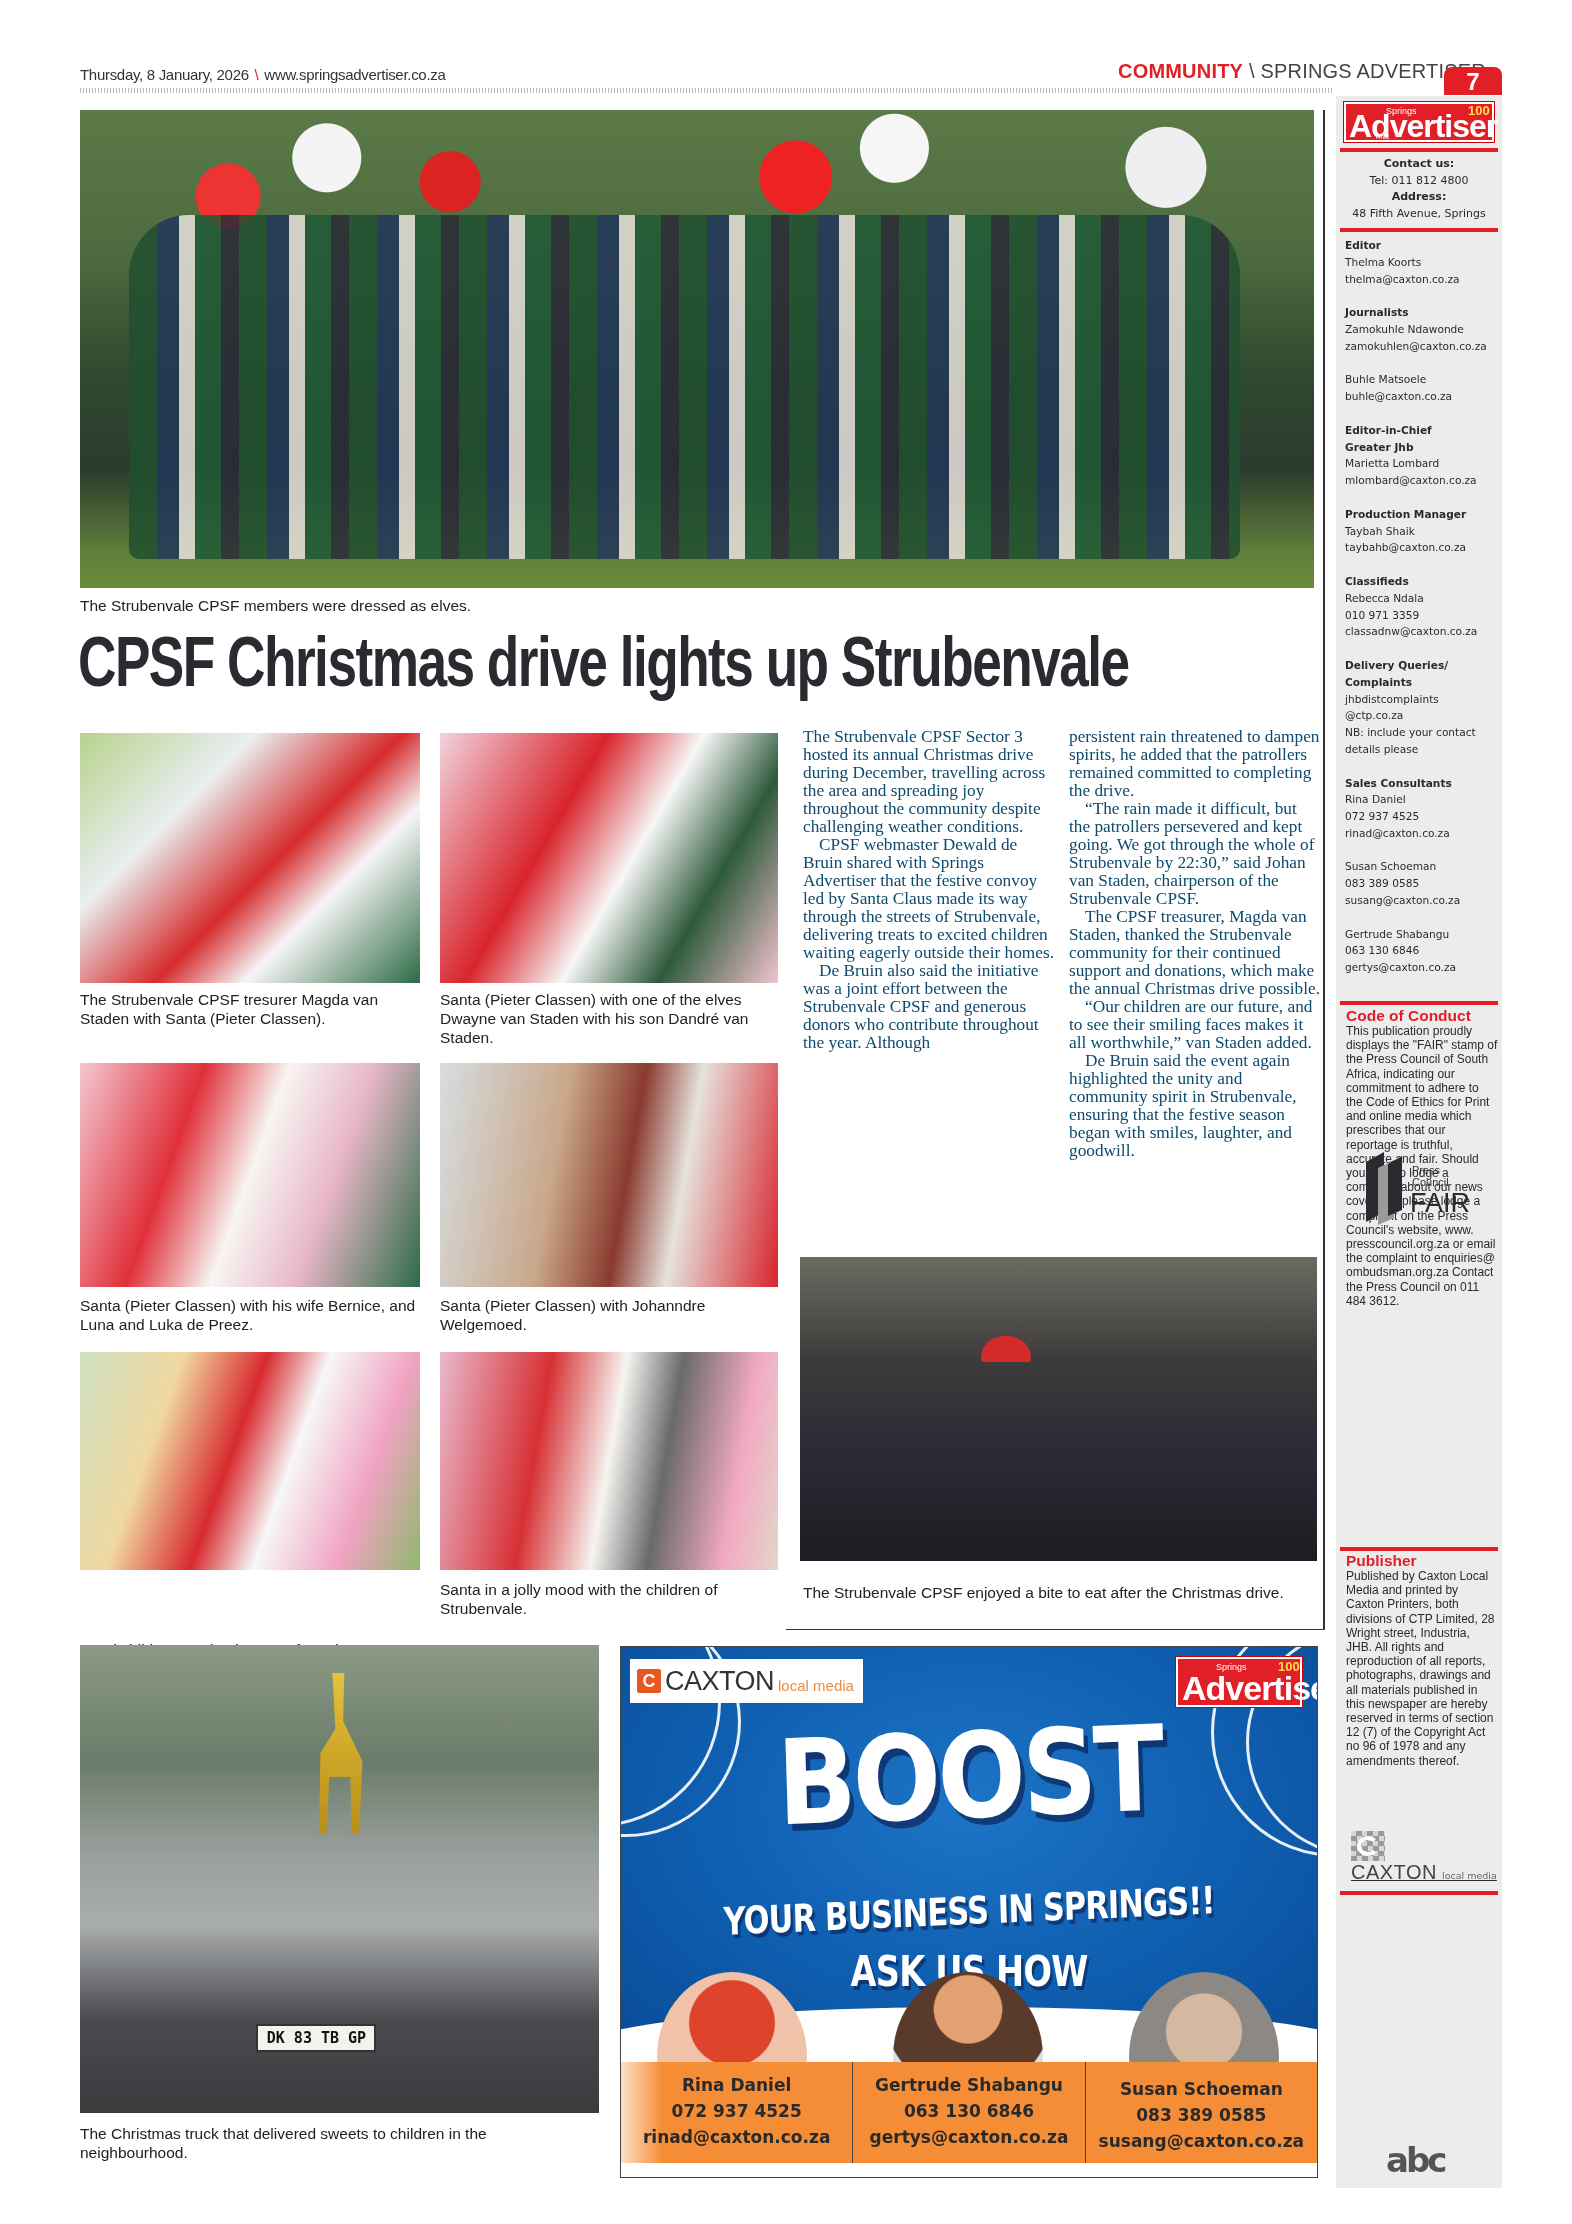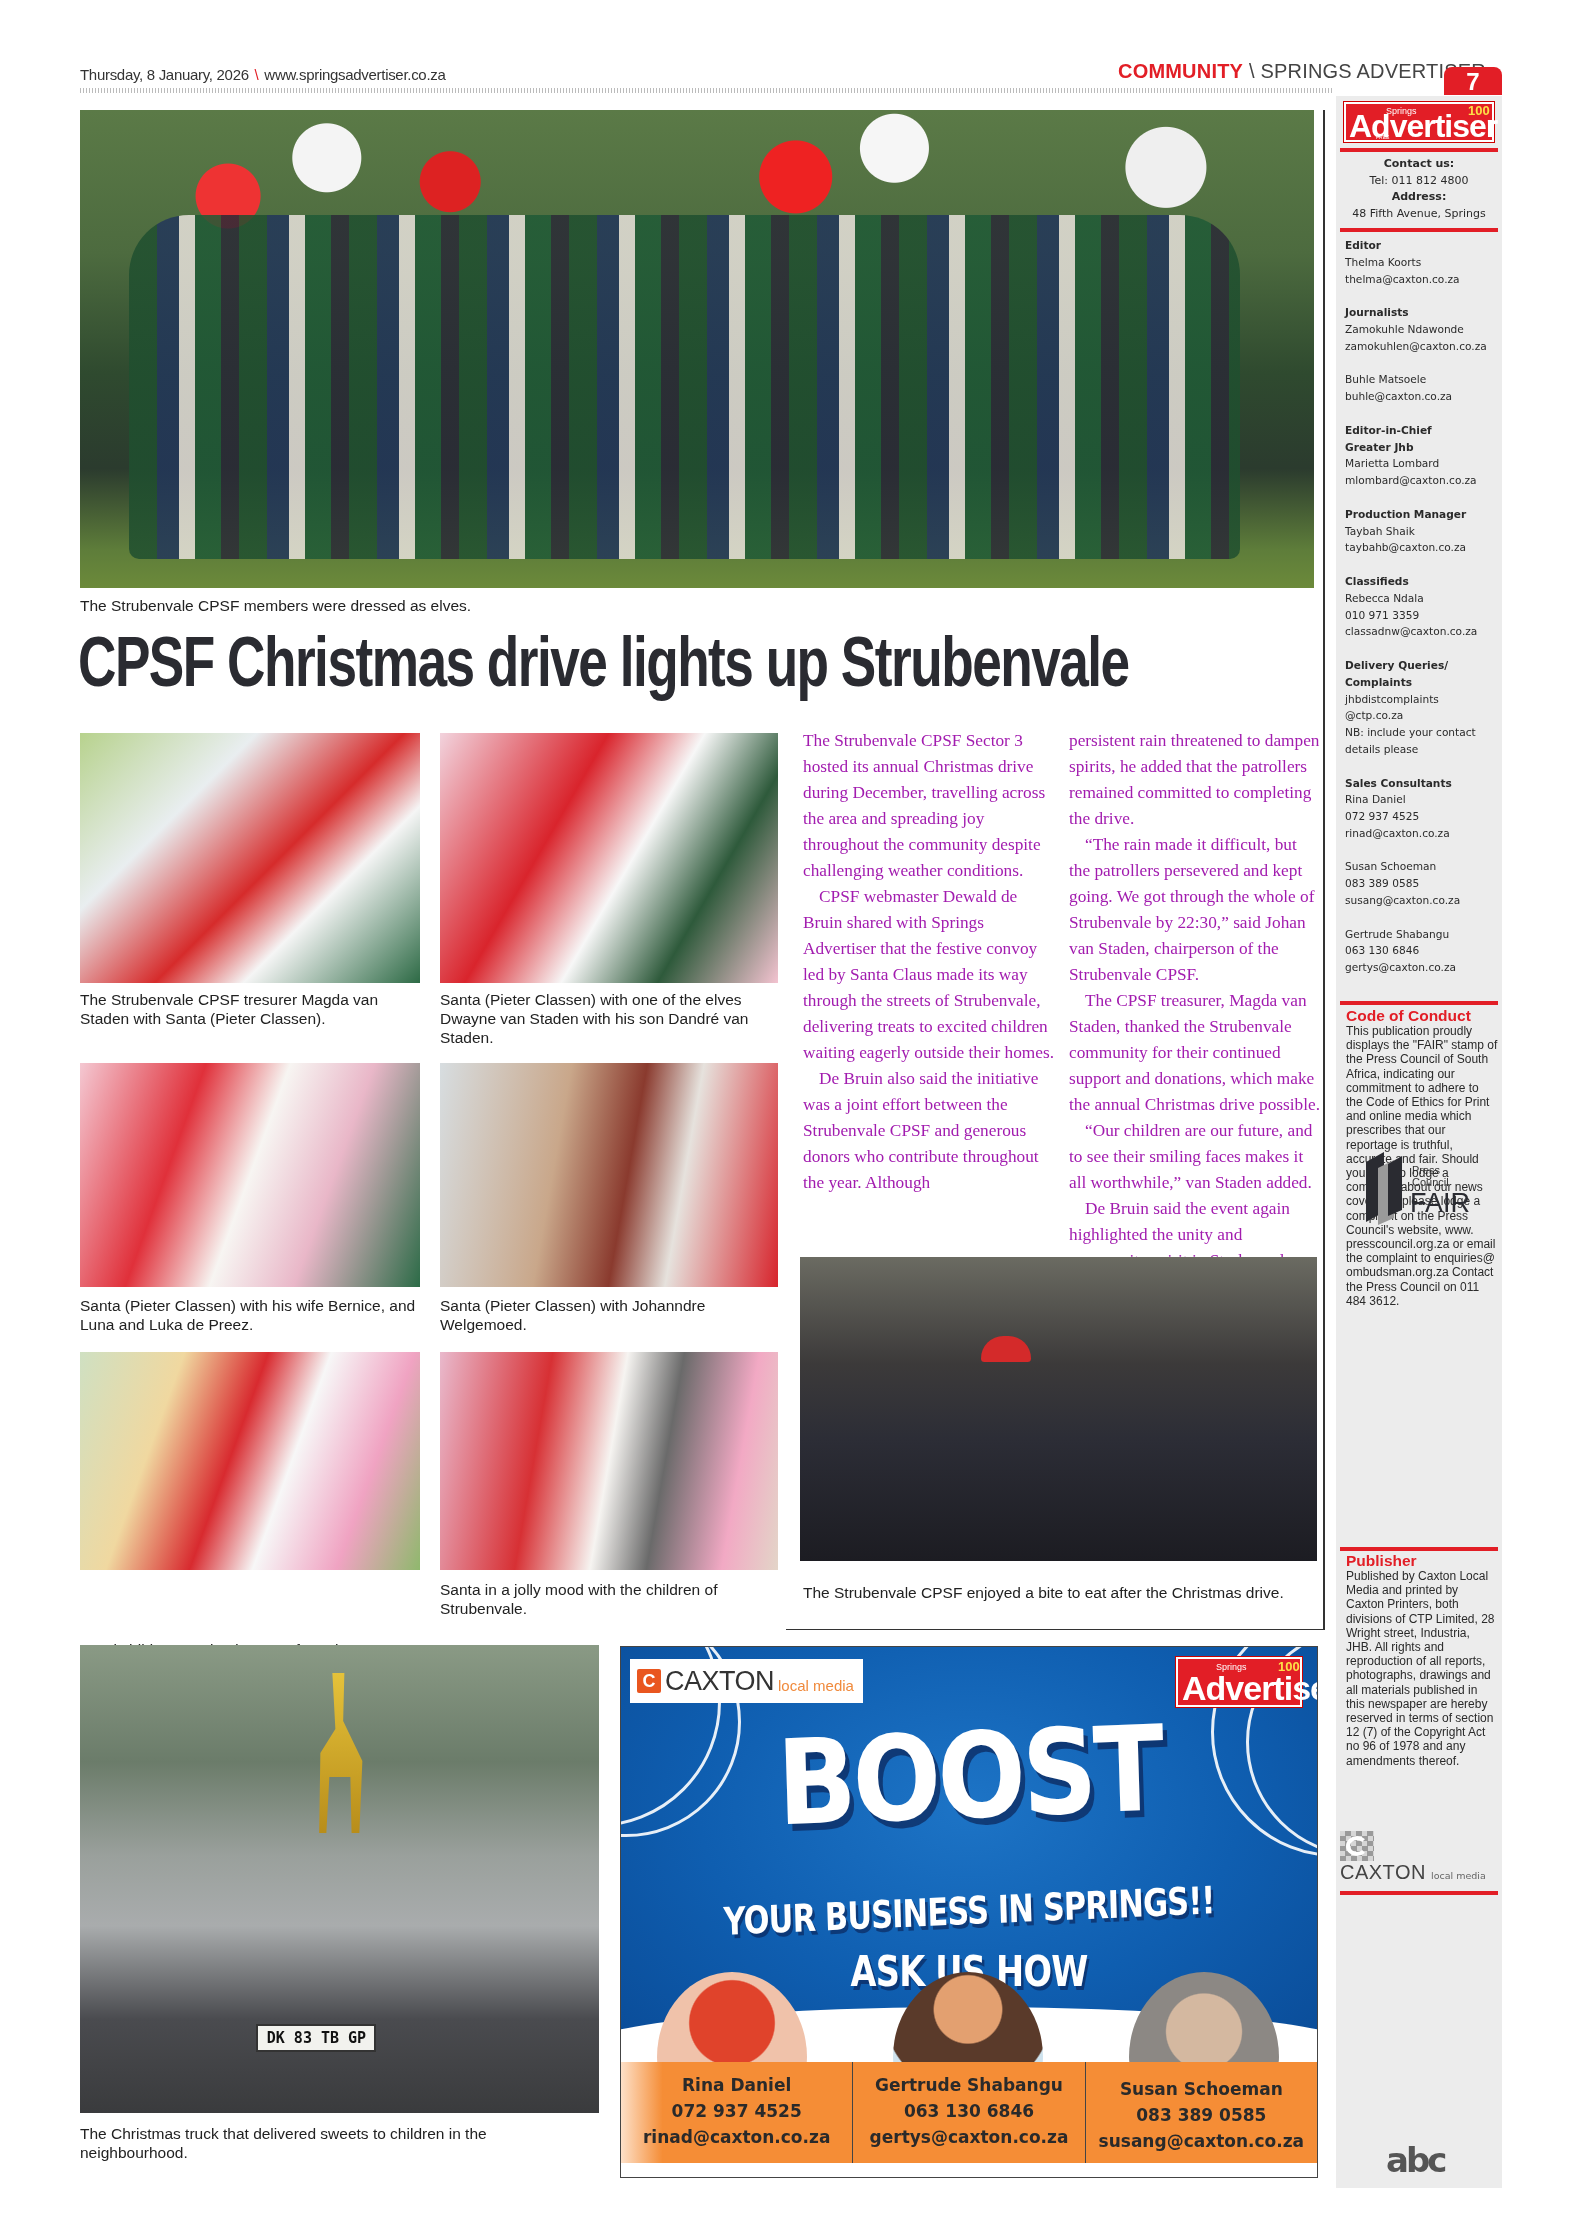--- a/index.html
+++ b/index.html
@@ -43,21 +43,21 @@
   .ph-truck .plate { position: absolute; left: 34%; top: 81%; width: 120px; height: 28px; background: #f2f2ee; border: 2px solid #333; font-family: "DejaVu Sans Mono", monospace; font-size: 15px; font-weight: bold; color: #111; text-align: center; line-height: 24px; }
 
   
   .cap { position: absolute; font-family: "Liberation Sans", sans-serif; font-size: 15.5px; line-height: 19px; color: #222; }
 
   
   .headline { position: absolute; left: 78px; top: 627px; font-family: "Liberation Sans Narrow", "Liberation Sans", sans-serif; font-weight: bold;
     font-size: 70px; letter-spacing: -2px; color: #2a2b31; transform: scaleX(0.76); transform-origin: 0 0; white-space: nowrap; line-height: 1; }
 
   
-  .col { position: absolute; top: 728px; width: 252px; font-family: "Liberation Serif", serif; font-size: 17.3px; line-height: 26px; color: #a21caf; }
+  .col { position: absolute; top: 728px; width: 252px; font-family: "Liberation Serif", serif; font-size: 17.3px; line-height: 18px; color: #0c4a6e; }
   .col p { text-indent: 0; }
   .col p + p { text-indent: 16px; }
   .col1 { left: 803px; }
   .col2 { left: 1069px; }
 
   .vrule { position: absolute; background: #333; }
 
   
   .dinner-box { position: absolute; left: 786px; top: 1244px; width: 538px; height: 386px; border: 1.5px solid #333; border-top: none; border-left: none; }
 
@@ -91,21 +91,21 @@
   .sb-logo { position: absolute; left: 8px; top: 6px; width: 150px; height: 40px; }
   .sb-redline { position: absolute; left: 4px; width: 158px; height: 4px; background: #e21e26; }
   .sb-contact { position: absolute; left: 0; width: 100%; text-align: center; font-size: 11px; line-height: 16.5px; }
   .sb-contact b { font-weight: bold; }
   .sb-block { position: absolute; left: 9px; width: 152px; font-size: 10.6px; line-height: 16.8px; }
   .sb-block .lbl { font-weight: bold; display: block; }
   .sb-block .gap { display: block; height: 16.8px; }
   .sb-sect { position: absolute; left: 10px; width: 152px; font-size: 12px; line-height: 14.2px; font-family: "Liberation Sans", sans-serif; }
   .sb-sect .h { color: #e21e26; font-weight: bold; font-size: 15.5px; line-height: 17px; display: block; }
   .fair-logo { position: absolute; left: 28px; top: 1054px; width: 120px; height: 75px; }
-  .caxton-small { position: absolute; left: 4px; top: 1437px; width: 155px; }
+  .caxton-small { position: absolute; left: 15px; top: 1437px; width: 155px; text-decoration: underline; }
   .abc-logo { position: absolute; left: 50px; top: 2044px; width: 70px; height: 40px; }
 </style>
 </head>
 <body>
 
 <div class="hdr-left">
   <span>Thursday, 8 January, 2026</span>
   <span class="slash">\</span>
   <span>www.springsadvertiser.co.za</span>
 </div>

